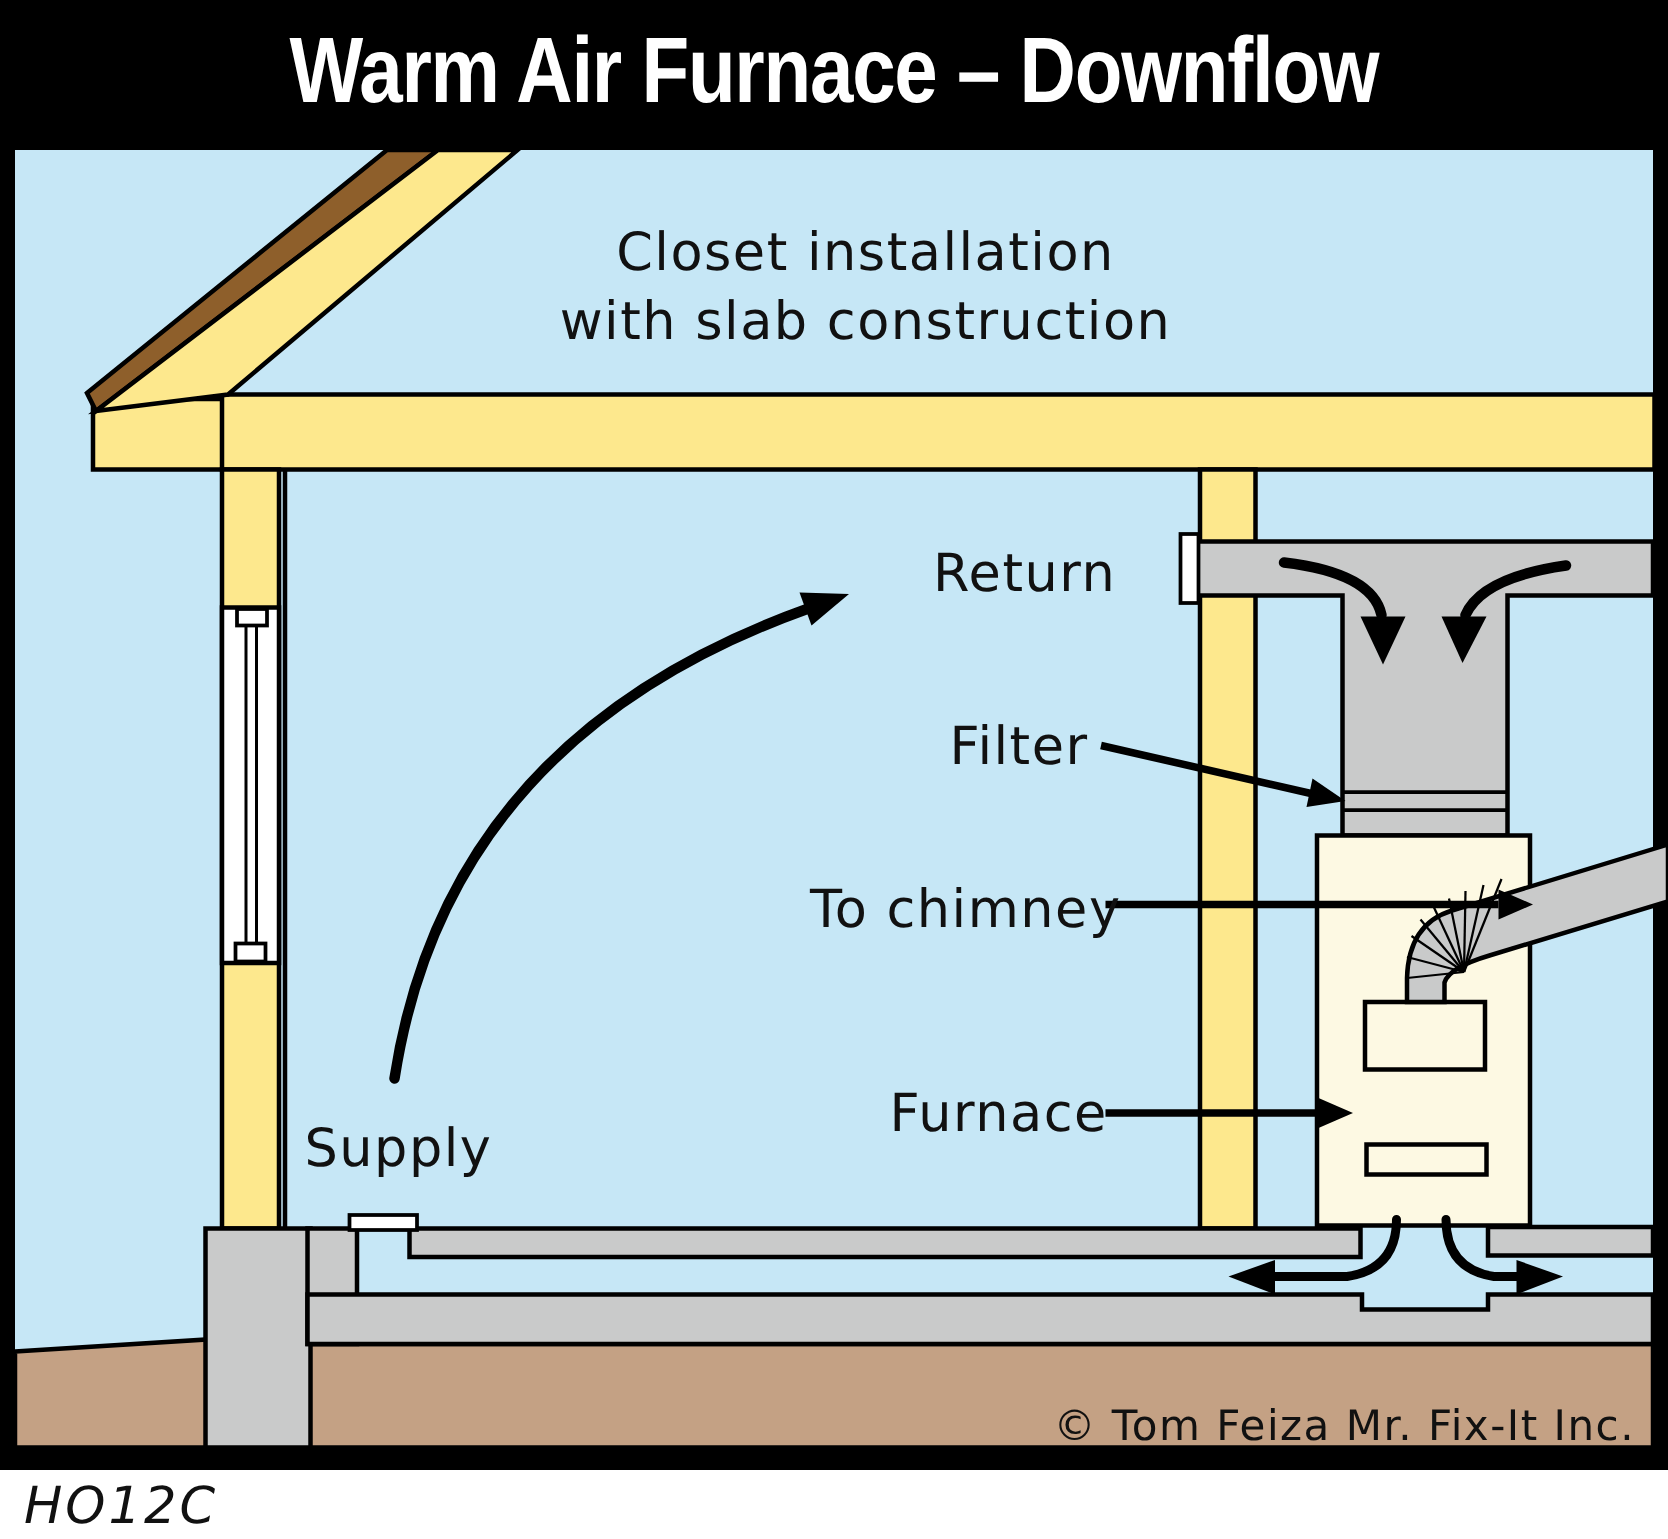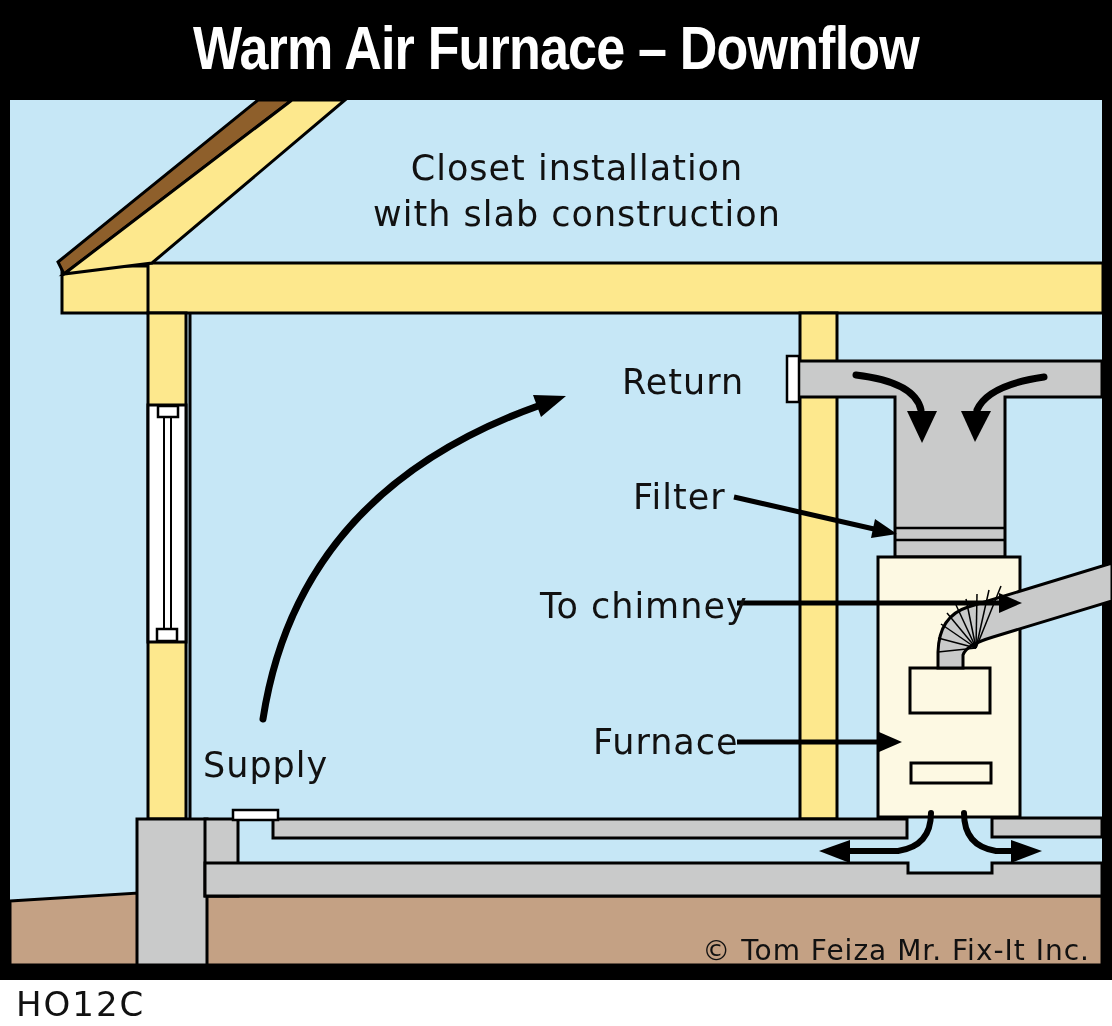--- a/index.html
+++ b/index.html
@@ -22,21 +22,21 @@
     padding-bottom:6px;box-sizing:border-box;
   }
   .scene{
     position:absolute;left:10px;top:100px;width:879px;height:865px;
     background:var(--sky,#c6e7f6);
     text-align:right;
   }
   .scene svg{display:block;overflow:visible;}
   .figcode{
     position:absolute;left:16px;top:984px;
-    font-size:34px;color:#111;
+    font-size:34px;font-style:italic;color:#111;
     letter-spacing:2px;
   }
   text{fill:#111;}
   .hand{font-family:"DejaVu Sans",sans-serif;font-size:35px;letter-spacing:1px;}
   .hand-small{font-family:"DejaVu Sans",sans-serif;font-size:28px;letter-spacing:1px;}
 </style>
 </head>
 <body>
 
 <div class="frame"></div>

